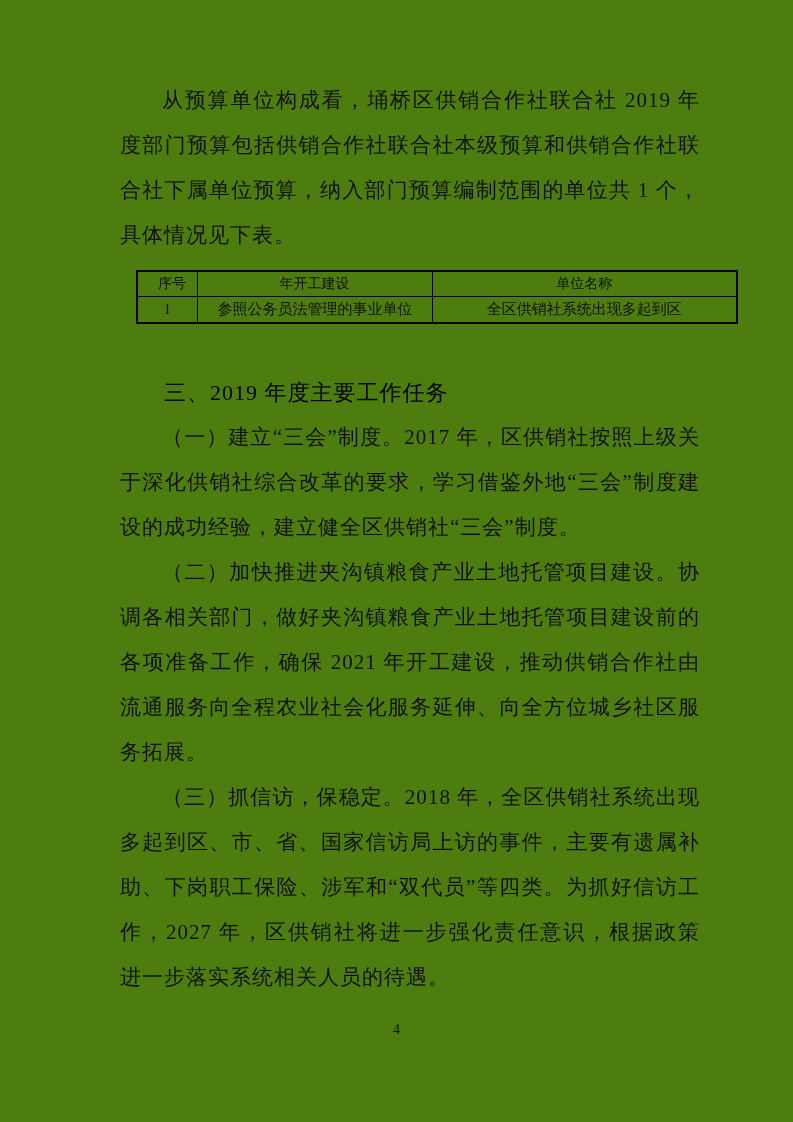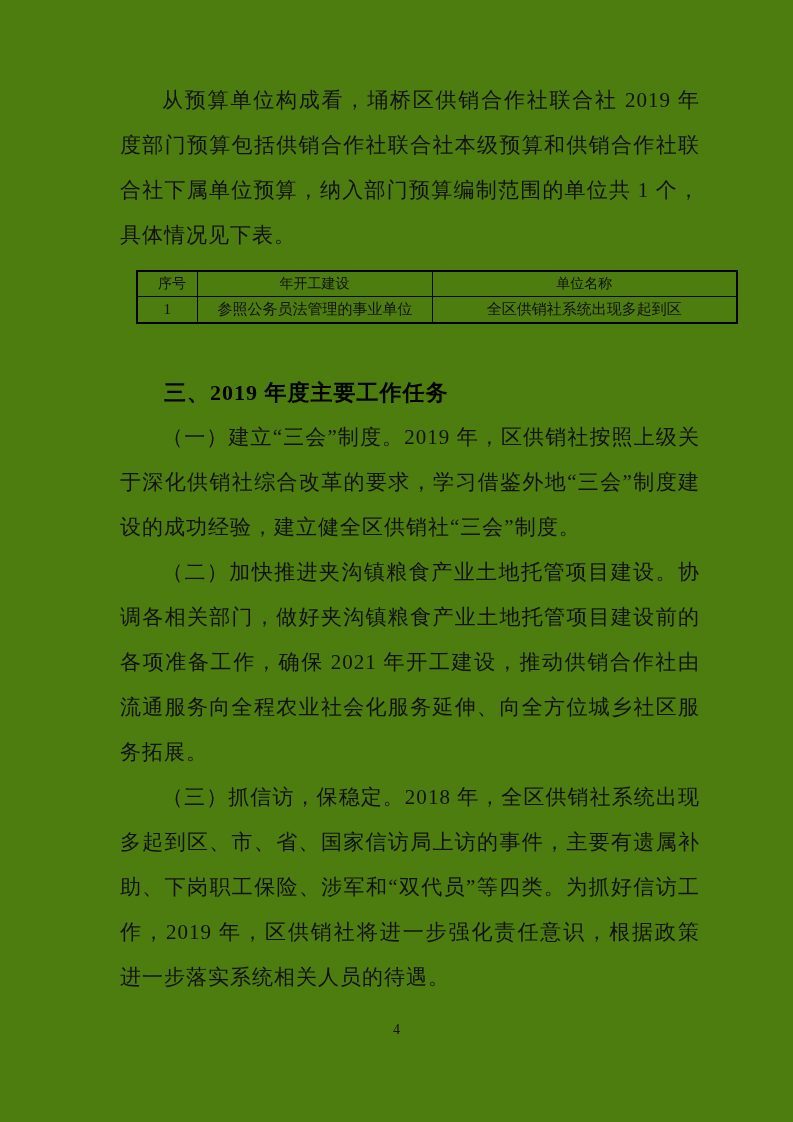--- a/index.html
+++ b/index.html
@@ -52,21 +52,21 @@
     white-space: nowrap;
   }
   .unit-table th { font-size: 14px; height: 25px; }
   .unit-table td { font-size: 15px; height: 25px; }
   .col-num  { width: 60px; }
   .col-name { width: 235px; }
   .col-type { width: 305px; }
   .section-heading {
     margin-top: 46px;
     font-size: 22px;
-    font-weight: bold;
+    font-weight: normal;
     line-height: 45px;
     text-indent: 2em;
     letter-spacing: 1px;
     color: #000000;
   }
   .para { margin-top: 0; }
   .page-number {
     position: absolute;
     left: 0;
     top: 1022px;
@@ -101,22 +101,22 @@
         <tr>
           <td>1</td>
           <td>参照公务员法管理的事业单位</td>
           <td>全区供销社系统出现多起到区</td>
         </tr>
       </tbody>
     </table>
 
     <h2 class="section-heading">三、2019 年度主要工作任务</h2>
 
-    <p class="body-text para">（一）建立“三会”制度。2019 年，区供销社按照上级关于深化供销社综合改革的要求，学习借鉴外地“三会”制度建设的成功经验，建立健全区供销社“三会”制度。</p>
+    <p class="body-text para">（一）建立“三会”制度。2017 年，区供销社按照上级关于深化供销社综合改革的要求，学习借鉴外地“三会”制度建设的成功经验，建立健全区供销社“三会”制度。</p>
 
     <p class="body-text para">（二）加快推进夹沟镇粮食产业土地托管项目建设。协调各相关部门，做好夹沟镇粮食产业土地托管项目建设前的各项准备工作，确保 2021 年开工建设，推动供销合作社由流通服务向全程农业社会化服务延伸、向全方位城乡社区服务拓展。</p>
 
-    <p class="body-text para">（三）抓信访，保稳定。2018 年，全区供销社系统出现多起到区、市、省、国家信访局上访的事件，主要有遗属补助、下岗职工保险、涉军和“双代员”等四类。为抓好信访工作，2019 年，区供销社将进一步强化责任意识，根据政策进一步落实系统相关人员的待遇。</p>
+    <p class="body-text para">（三）抓信访，保稳定。2018 年，全区供销社系统出现多起到区、市、省、国家信访局上访的事件，主要有遗属补助、下岗职工保险、涉军和“双代员”等四类。为抓好信访工作，2027 年，区供销社将进一步强化责任意识，根据政策进一步落实系统相关人员的待遇。</p>
 
   </div>
 
   <div class="page-number">4</div>
 </div>
 
 </body></html>

